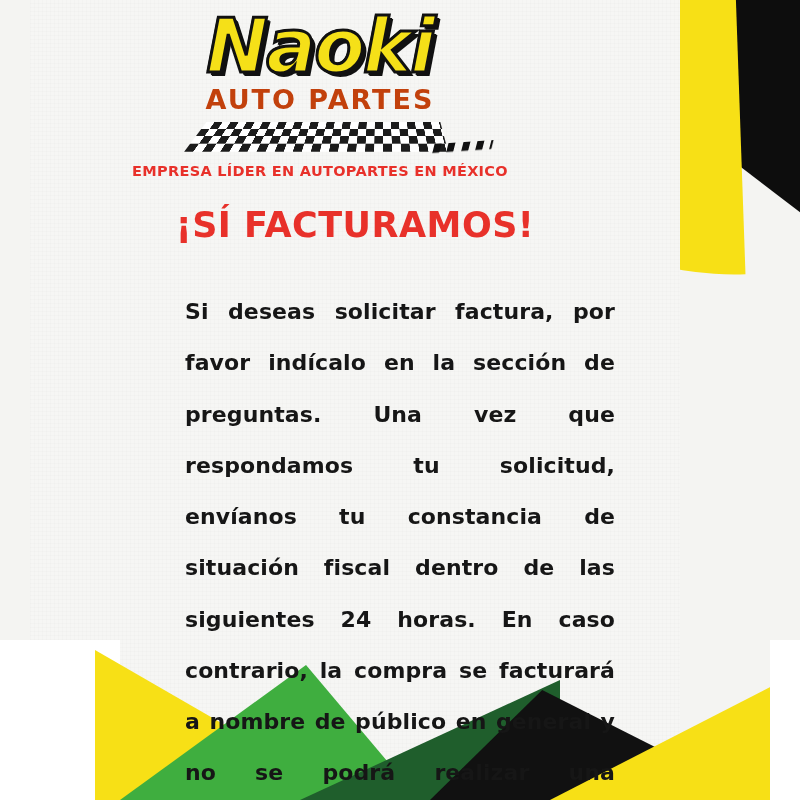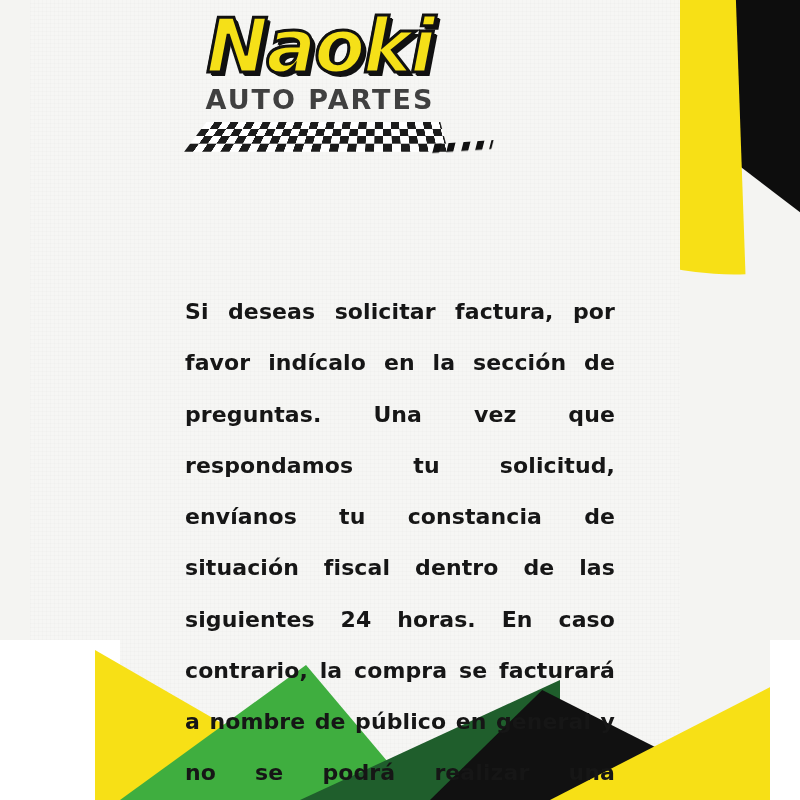--- a/index.html
+++ b/index.html
@@ -116,21 +116,21 @@
        3px 3px 0 #111,
       -1px -1px 0 #111,
        4px 4px 0 #111;
     line-height: 0.95;
     margin: 5px;
   }
   .brand-sub {
     font-size: 27px;
     font-weight: bold;
     letter-spacing: 2px;
-    color: #404040;
+    color: #c2410c;
     margin: 2px 0 0 0;
     line-height: 1;
   }
   .checker {
     margin: 6px auto 0 auto;
     width: 248px;
     height: 34px;
     background-image:
       repeating-conic-gradient(#111 0% 25%, #ffffff 0% 50%);
     background-size: 17px 17px;
@@ -202,17 +202,19 @@
     <div class="shape b-white-right"></div>
   </div>
 
   <div class="header">
     <div class="brand">Naoki</div>
     <div class="brand-sub">AUTO PARTES</div>
     <div style="position:relative;">
       <div class="checker"></div>
       <div class="checker-tail"></div>
     </div>
+    <div class="tagline">EMPRESA LÍDER  EN AUTOPARTES EN MÉXICO</div>
   </div>
 
+  <div class="headline">¡SÍ FACTURAMOS!</div>
   <div class="bodytext">Si deseas solicitar factura, por favor indícalo en la sección de preguntas. Una vez que respondamos tu solicitud, envíanos tu constancia de situación fiscal dentro de las siguientes 24 horas. En caso contrario, la compra se facturará a nombre de público en general y no se podrá realizar una refacturación.</div>
 
 </div>
 
 </body></html>

